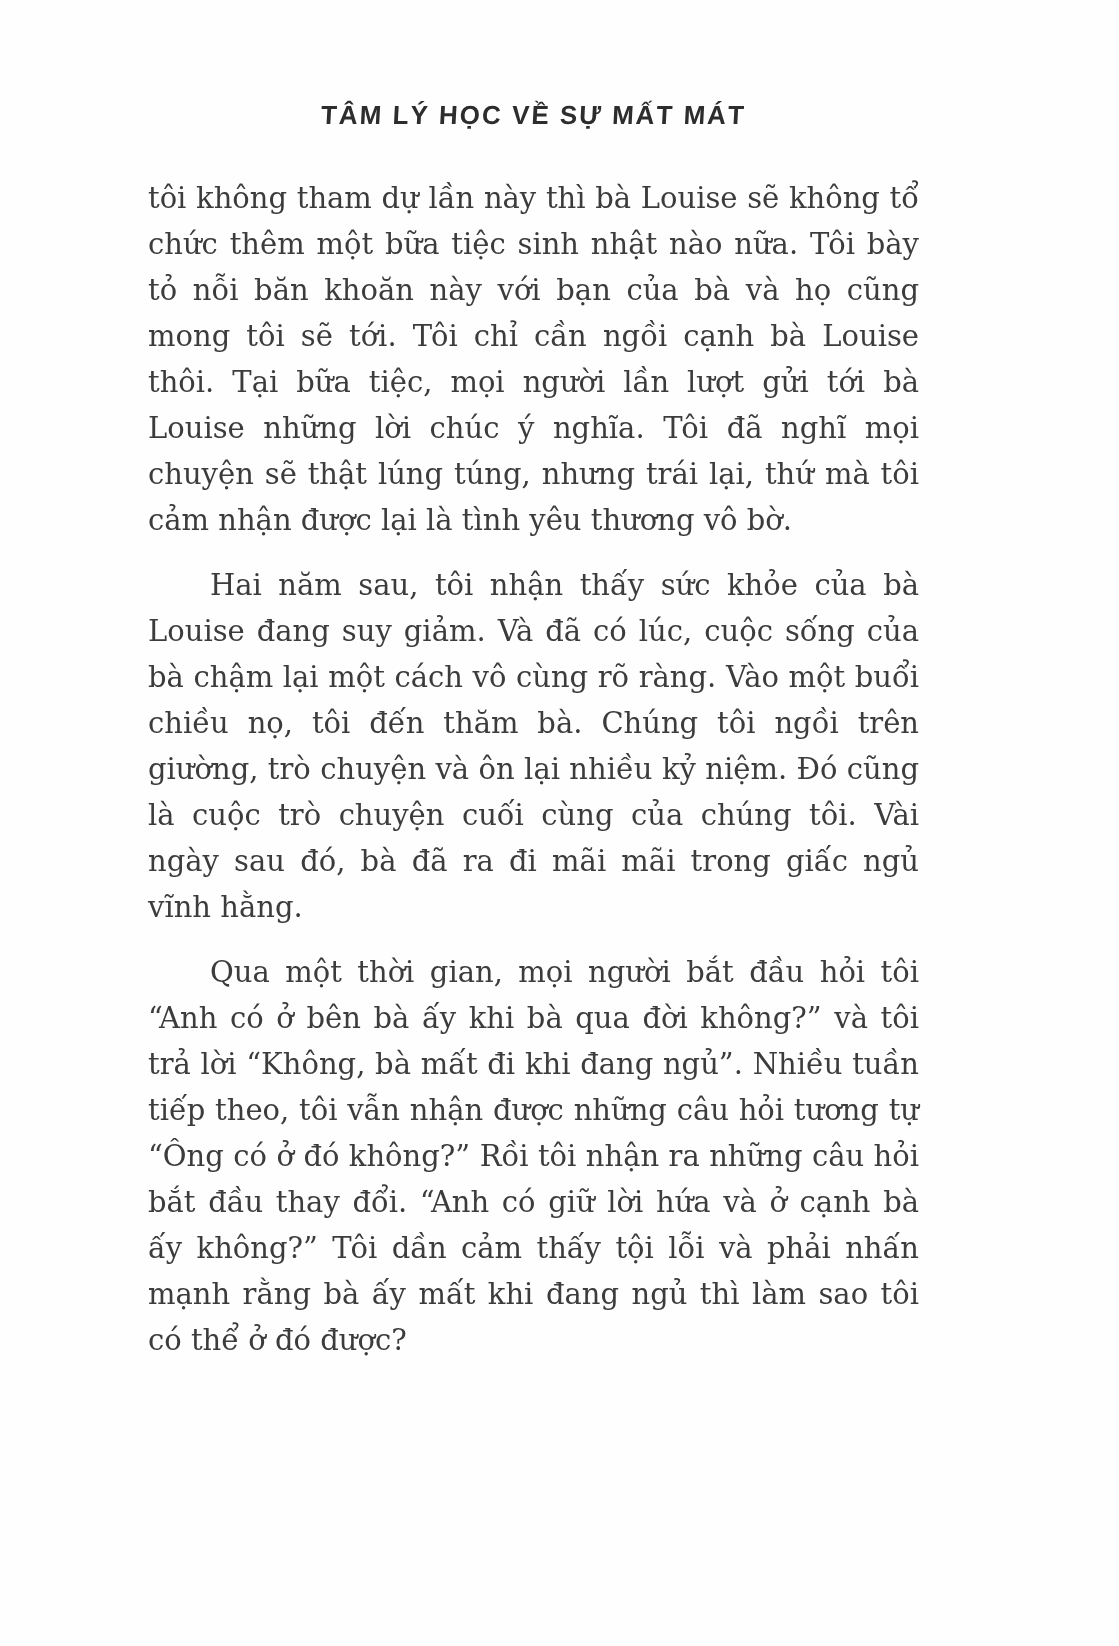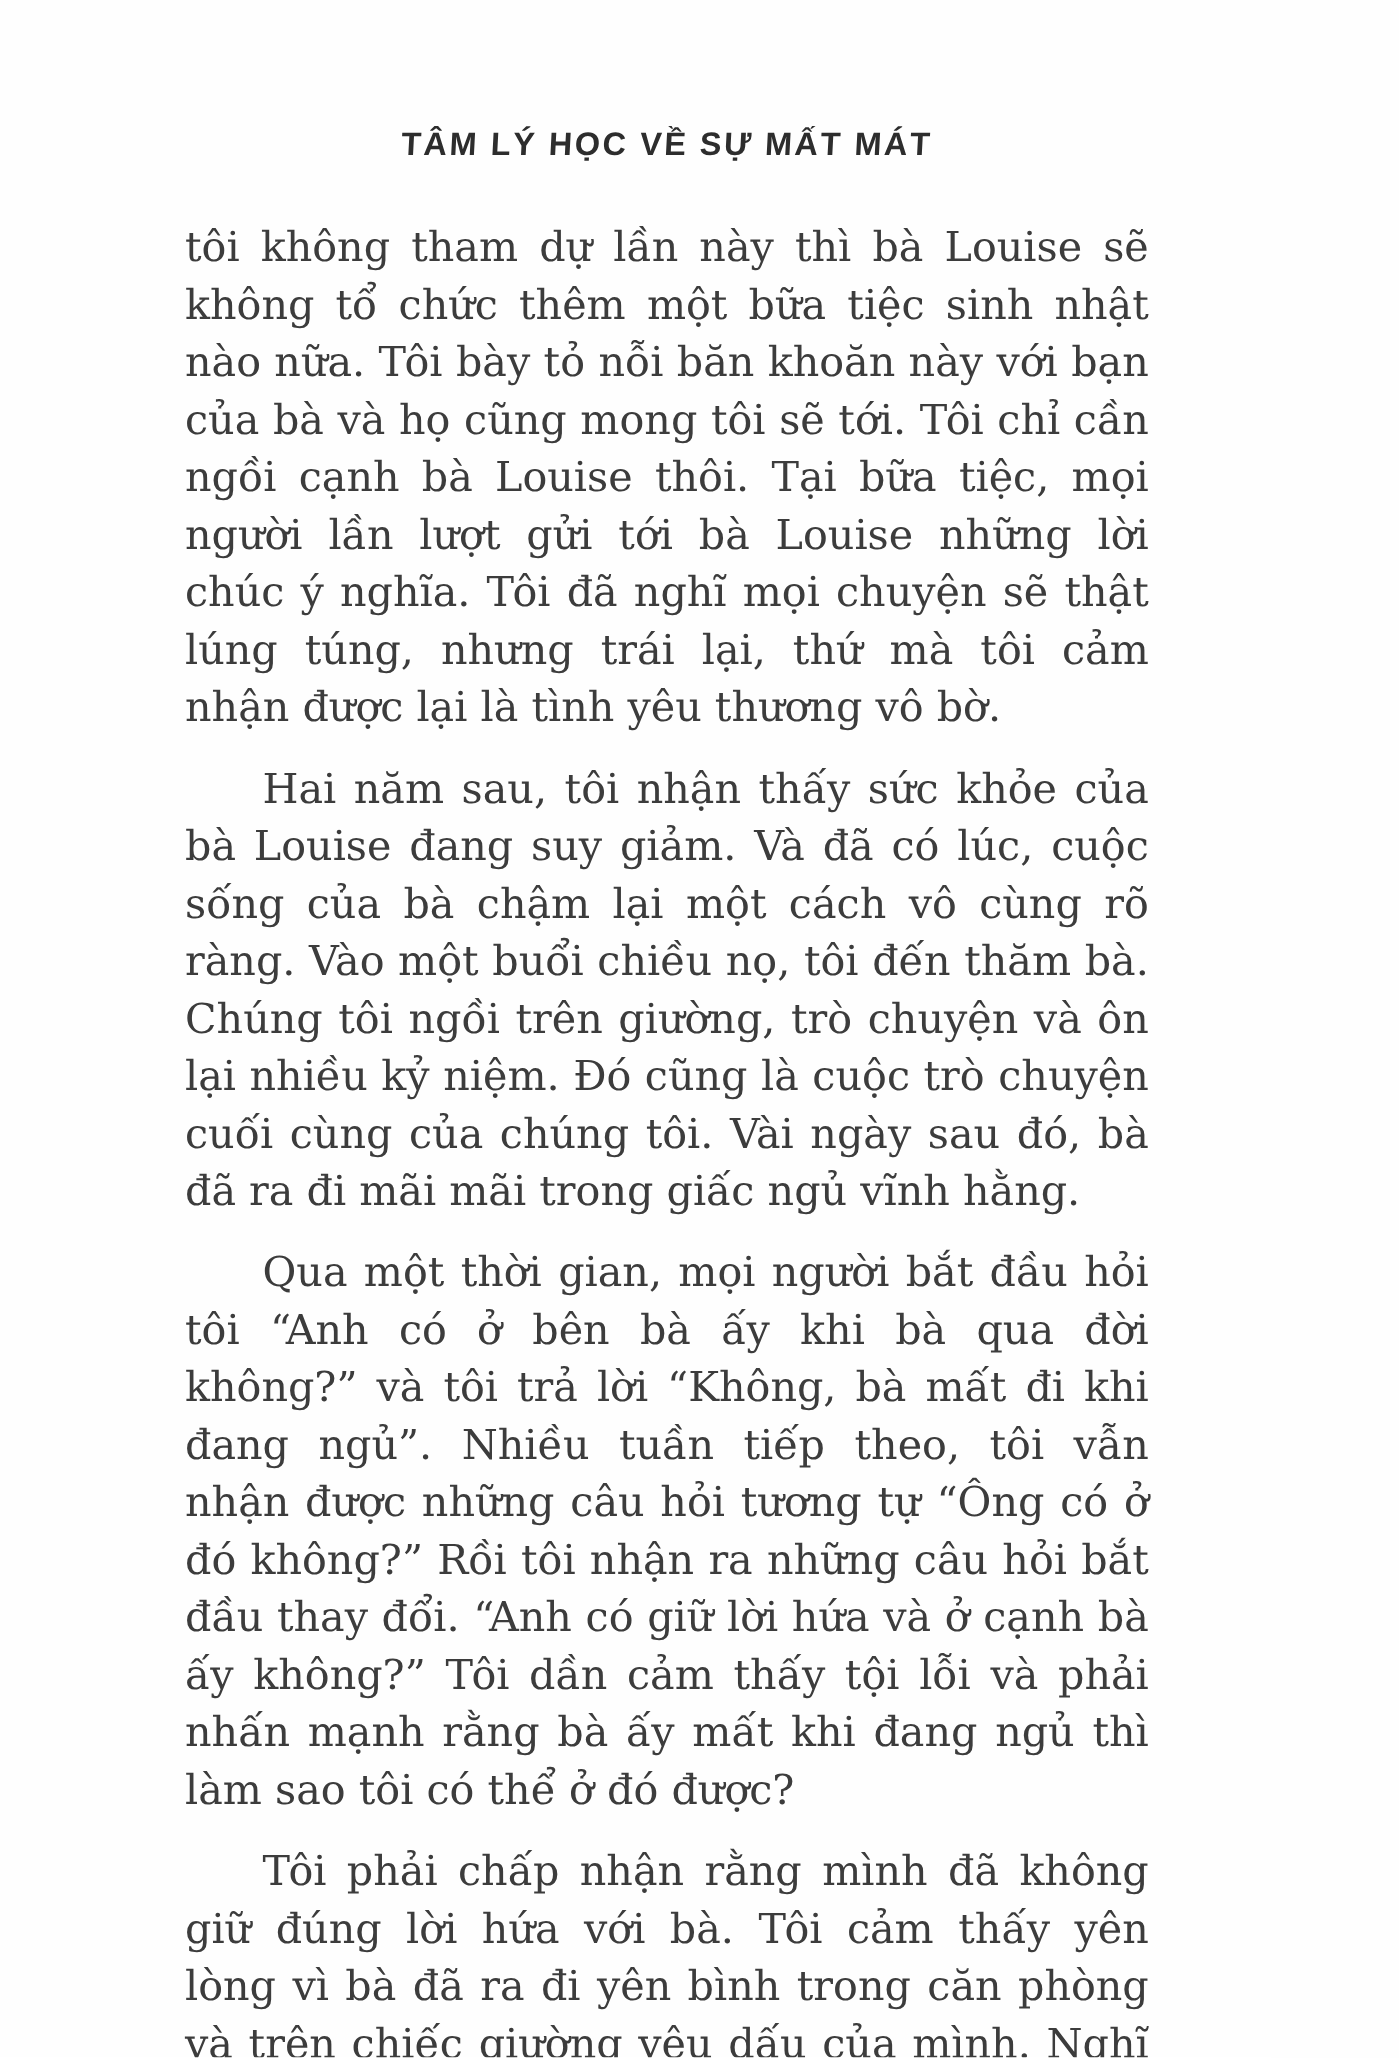--- a/index.html
+++ b/index.html
@@ -23,36 +23,35 @@
     font-family: "Liberation Sans", sans-serif;
     font-weight: bold;
     font-size: 26px;
     letter-spacing: 2px;
     color: #2d2d2d;
     margin: 0 0 44px 0;
     transform: skewX(-3deg);
   }
   .body-text p {
     margin: 0 0 19px 0;
-    font-size: 33px;
+    font-size: 29px;
     line-height: 46px;
     text-align: justify;
     color: #3c3c3c;
   }
   .body-text p.indent {
     text-indent: 62px;
   }
 </style>
 </head>
 <body>
 
 <div class="page">
 
   <div class="running-head">TÂM LÝ HỌC VỀ SỰ MẤT MÁT</div>
 
   <div class="body-text">
     <p>tôi không tham dự lần này thì bà Louise sẽ không tổ chức thêm một bữa tiệc sinh nhật nào nữa. Tôi bày tỏ nỗi băn khoăn này với bạn của bà và họ cũng mong tôi sẽ tới. Tôi chỉ cần ngồi cạnh bà Louise thôi. Tại bữa tiệc, mọi người lần lượt gửi tới bà Louise những lời chúc ý nghĩa. Tôi đã nghĩ mọi chuyện sẽ thật lúng túng, nhưng trái lại, thứ mà tôi cảm nhận được lại là tình yêu thương vô bờ.</p>
     <p class="indent">Hai năm sau, tôi nhận thấy sức khỏe của bà Louise đang suy giảm. Và đã có lúc, cuộc sống của bà chậm lại một cách vô cùng rõ ràng. Vào một buổi chiều nọ, tôi đến thăm bà. Chúng tôi ngồi trên giường, trò chuyện và ôn lại nhiều kỷ niệm. Đó cũng là cuộc trò chuyện cuối cùng của chúng tôi. Vài ngày sau đó, bà đã ra đi mãi mãi trong giấc ngủ vĩnh hằng.</p>
     <p class="indent">Qua một thời gian, mọi người bắt đầu hỏi tôi “Anh có ở bên bà ấy khi bà qua đời không?” và tôi trả lời “Không, bà mất đi khi đang ngủ”. Nhiều tuần tiếp theo, tôi vẫn nhận được những câu hỏi tương tự “Ông có ở đó không?” Rồi tôi nhận ra những câu hỏi bắt đầu thay đổi. “Anh có giữ lời hứa và ở cạnh bà ấy không?” Tôi dần cảm thấy tội lỗi và phải nhấn mạnh rằng bà ấy mất khi đang ngủ thì làm sao tôi có thể ở đó được?</p>
-    <p class="indent">Tôi phải chấp nhận rằng mình đã không giữ đúng lời hứa với bà. Tôi cảm thấy yên lòng vì bà đã ra đi yên bình trong căn phòng và trên chiếc giường yêu dấu của mình. Nghĩ như vậy giúp tôi cảm thấy bình yên phần nào.</p>
   </div>
 
 </div>
 
 </body></html>

